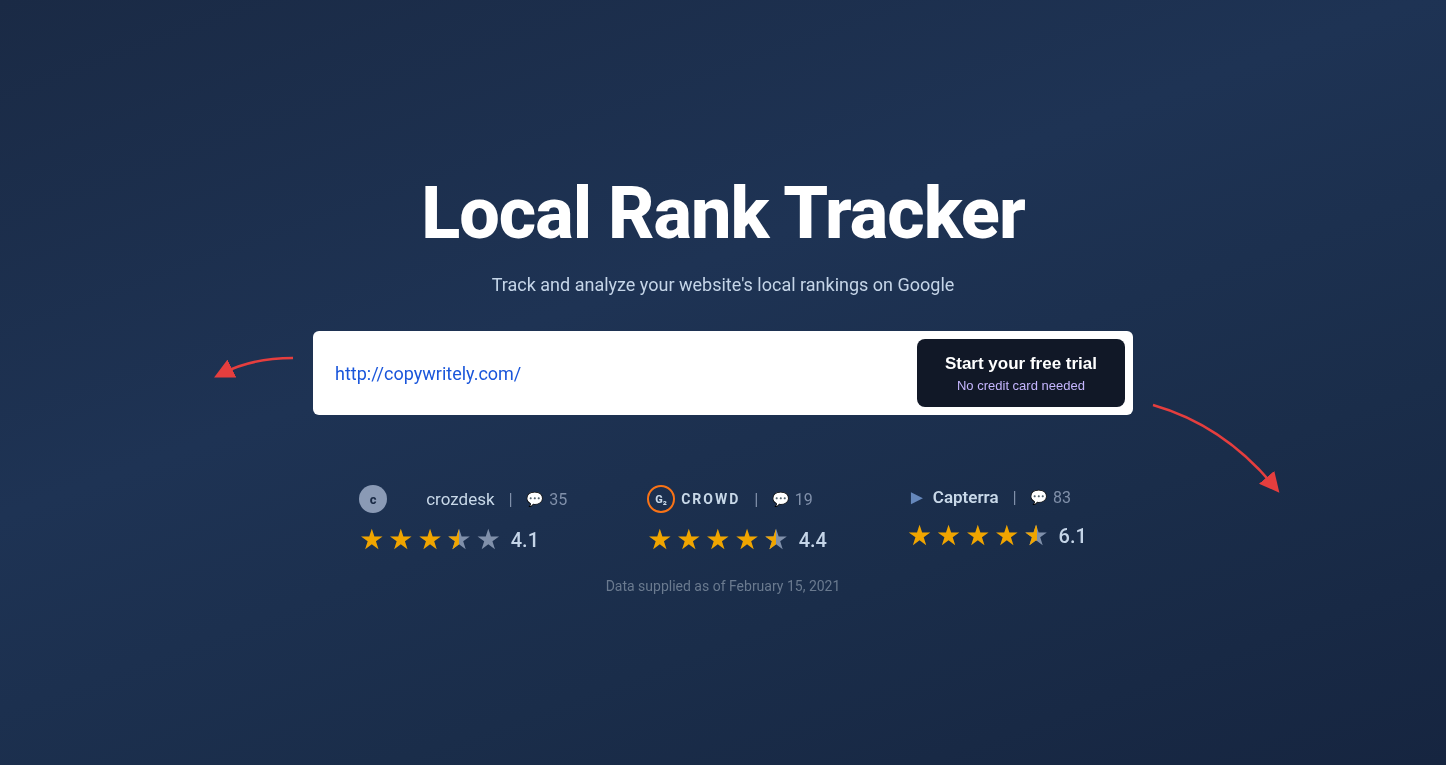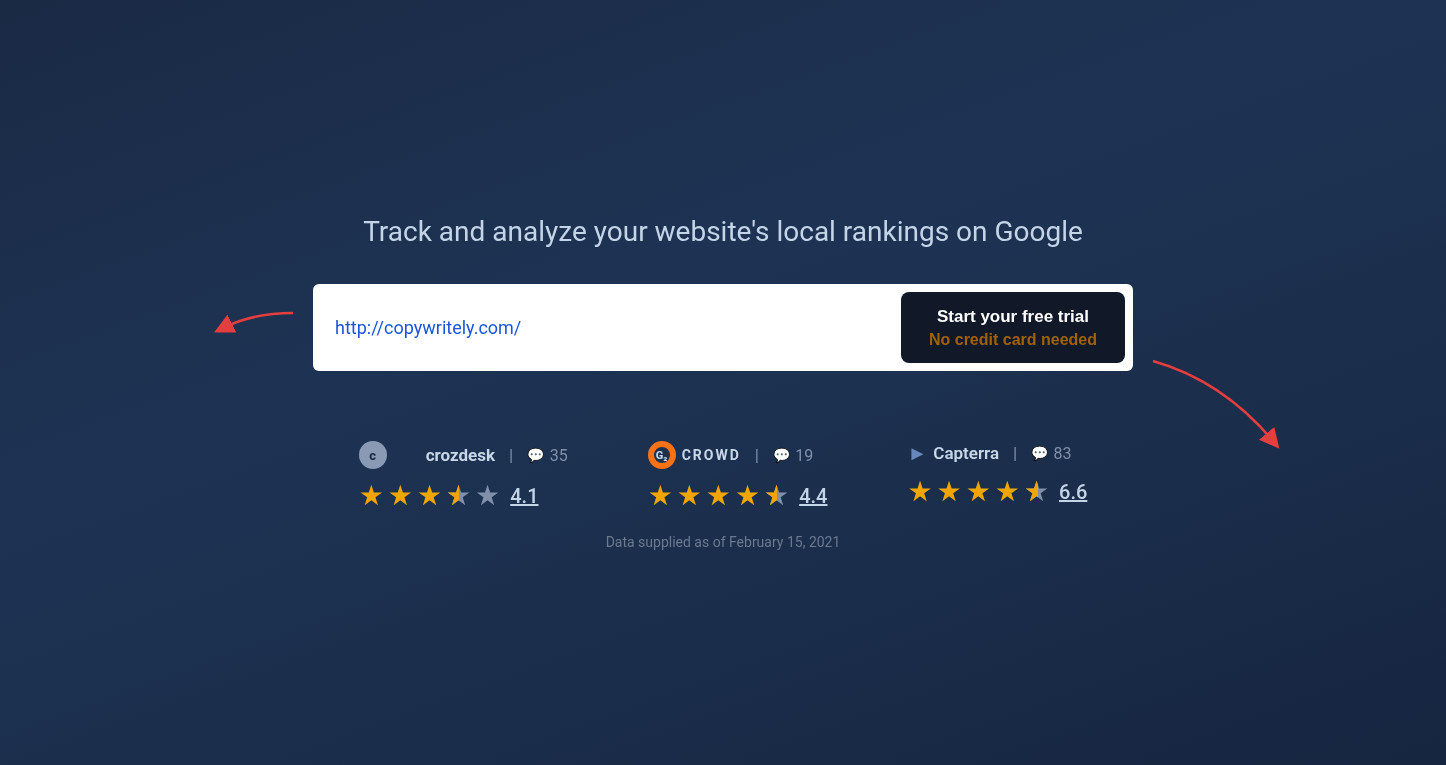--- a/index.html
+++ b/index.html
@@ -28,21 +28,21 @@
     .main-title {
       font-size: 72px;
       font-weight: 800;
       color: #ffffff;
       text-align: center;
       letter-spacing: -1px;
       margin-bottom: 18px;
     }
 
     .subtitle {
-      font-size: 28px;
+      font-size: 18px;
       color: #c5d5e8;
       text-align: center;
       font-weight: 400;
       margin-bottom: 36px;
     }
 
     .search-container {
       display: flex;
       align-items: center;
       background: #ffffff;
@@ -79,23 +79,23 @@
     }
 
     .cta-button .btn-title {
       font-size: 17px;
       font-weight: 700;
       color: #ffffff;
       line-height: 1.3;
     }
 
     .cta-button .btn-subtitle {
-      font-size: 16px;
-      color: #a16207;
-      font-weight: 700;
+      font-size: 13px;
+      color: #c4b5fd;
+      font-weight: 400;
     }
 
     
     .arrow-left {
       position: absolute;
       left: -120px;
       top: 50%;
       transform: translateY(-50%);
       width: 110px;
       height: 40px;
@@ -182,40 +182,40 @@
     .star-empty {
       font-size: 28px;
       color: #8090aa;
     }
 
     .rating-number {
       font-size: 20px;
       color: #c5d5e8;
       font-weight: 500;
       margin-left: 6px;
-      text-decoration: underline;
     }
 
     .data-note {
       text-align: center;
       color: #6a7a8f;
       font-size: 14px;
       margin-top: 22px;
     }
 
     .search-wrapper {
       position: relative;
       display: flex;
       align-items: center;
     }
   </style>
 </head>
 <body>
 
 <div class="hero-section">
+  <h1 class="main-title">Local Rank Tracker</h1>
   <p class="subtitle">Track and analyze your website's local rankings on Google</p>
 
   <div class="search-wrapper">
 
     <svg class="arrow-left" viewBox="0 0 110 40" fill="none" xmlns="http://www.w3.org/2000/svg">
       <path d="M100 5 Q60 5 30 20" stroke="#e53e3e" stroke-width="2.5" fill="none" marker-end="url(#arrowhead-l)"></path>
       <defs>
         <marker id="arrowhead-l" markerWidth="8" markerHeight="8" refX="4" refY="4" orient="auto">
           <path d="M0,0 L8,4 L0,8 Z" fill="#e53e3e"></path>
         </marker>
@@ -239,21 +239,21 @@
       </defs>
     </svg>
   </div>
 
   <div class="ratings-section">
 
     <div class="rating-item">
       <div class="rating-brand">
         <div class="brand-logo">
           <div class="brand-icon" style="background:#8a9ab5; border-radius:50%; font-size:13px; color:#1a2a45; font-weight:800;">c</div>
-          <span style="font-size:17px; color:#c8d8e8; font-weight:700;margin-left:33px;">crozdesk</span>
+          <span style="font-size:17px; color:#c8d8e8; font-weight:400;margin-left:33px;">crozdesk</span>
         </div>
         <span class="divider">|</span>
         <div class="review-count-wrapper">
           <span style="font-size:14px; color:#8090aa;">💬</span>
           <span>35</span>
         </div>
       </div>
       <div class="stars-row">
         <span class="star">★</span>
         <span class="star">★</span>
@@ -263,21 +263,21 @@
           <span style="position:absolute; left:0; top:0; width:50%; overflow:hidden; color:#f0a500; font-size:28px;">★</span>
         </span>
         <span class="star-empty">★</span>
         <span class="rating-number">4.1</span>
       </div>
     </div>
 
     <div class="rating-item">
       <div class="rating-brand">
         <div class="brand-logo">
-          <div class="brand-icon" style="background:transparent; border:6px solid #f97316; border-radius:50%; width:28px; height:28px; display:flex; align-items:center; justify-content:center; font-size:11px; color:#c8d8e8; font-weight:800;">G₂</div>
+          <div class="brand-icon" style="background:transparent; border:2px solid #f97316; border-radius:50%; width:28px; height:28px; display:flex; align-items:center; justify-content:center; font-size:11px; color:#c8d8e8; font-weight:800;">G₂</div>
           <span style="font-size:14px; color:#c8d8e8; font-weight:700; letter-spacing:2px;">CROWD</span>
         </div>
         <span class="divider">|</span>
         <div class="review-count-wrapper">
           <span style="font-size:14px; color:#8090aa;">💬</span>
           <span>19</span>
         </div>
       </div>
       <div class="stars-row">
         <span class="star">★</span>
@@ -306,20 +306,20 @@
       </div>
       <div class="stars-row">
         <span class="star">★</span>
         <span class="star">★</span>
         <span class="star">★</span>
         <span class="star">★</span>
         <span style="position:relative; display:inline-block;">
           <span style="color:#8090aa; font-size:28px;">★</span>
           <span style="position:absolute; left:0; top:0; width:55%; overflow:hidden; color:#f0a500; font-size:28px;">★</span>
         </span>
-        <span class="rating-number">6.6</span>
+        <span class="rating-number">6.1</span>
       </div>
     </div>
 
   </div>
 
   <p class="data-note">Data supplied as of February 15, 2021</p>
 </div>
 
 </body></html>

